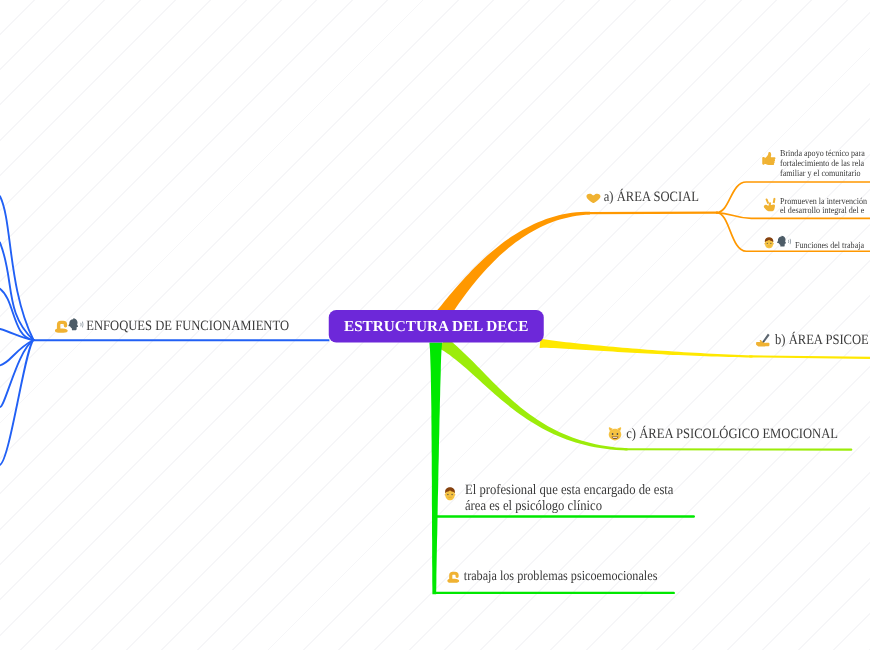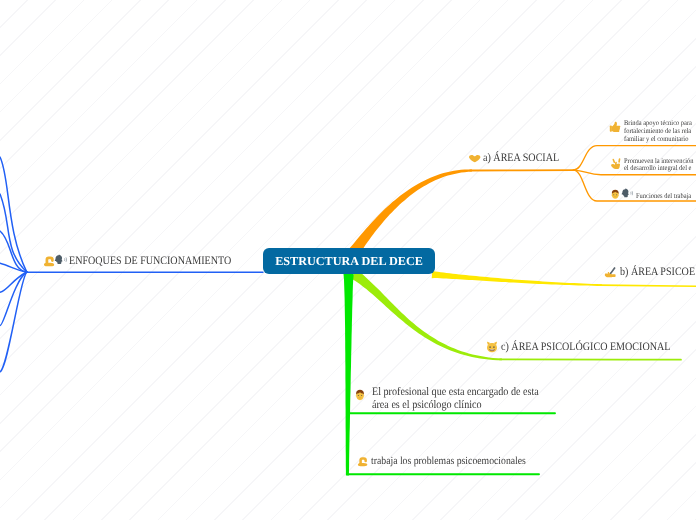--- a/index.html
+++ b/index.html
@@ -6,21 +6,21 @@
 html,body{margin:0;padding:0;}
 body{width:696px;height:520px;overflow:hidden;background:#ffffff;position:relative;
   font-family:"Liberation Serif",serif;
   -webkit-font-smoothing:antialiased;text-rendering:geometricPrecision;}
 #bg{position:absolute;left:0;top:0;width:696px;height:520px;background:
    repeating-linear-gradient(-45deg, #f6f6f8 0px, #f6f6f8 1.1px, #ffffff 1.1px, #ffffff 20px);}
 svg#lines{position:absolute;left:0;top:0;width:696px;height:520px;}
 .lbl{position:absolute;white-space:pre;color:#3a3a3a;font-size:11.4px;line-height:13.6px;
   font-family:"Liberation Serif",serif;transform:scaleX(.885);transform-origin:left top;}
 .ico{position:absolute;}
-#central{position:absolute;left:263px;top:248px;width:172px;height:26px;background:#0369a1;
+#central{position:absolute;left:263px;top:248px;width:172px;height:26px;background:#6d28d9;
   border-radius:6px;display:flex;align-items:center;justify-content:center;}
 #central span{color:#ffffff;font-weight:bold;font-size:12.2px;
   font-family:"Liberation Serif",serif;}
 </style>
 </head>
 <body>
 
 <div id="bg"></div>
 
 <svg id="lines" viewBox="0 0 696 520">

